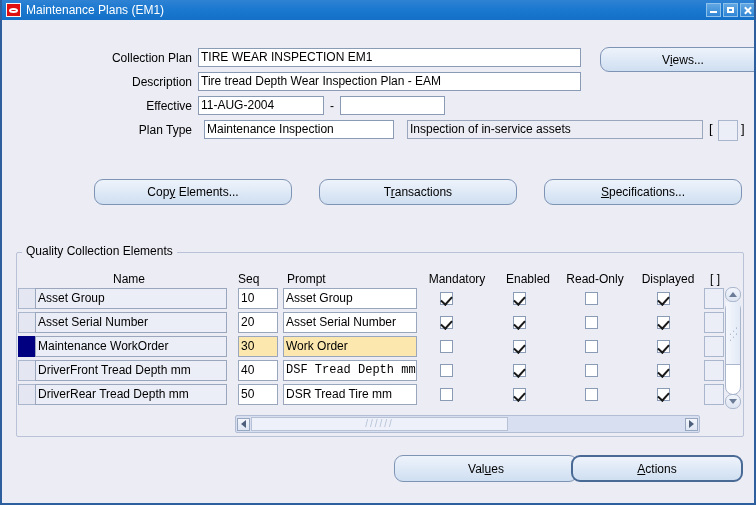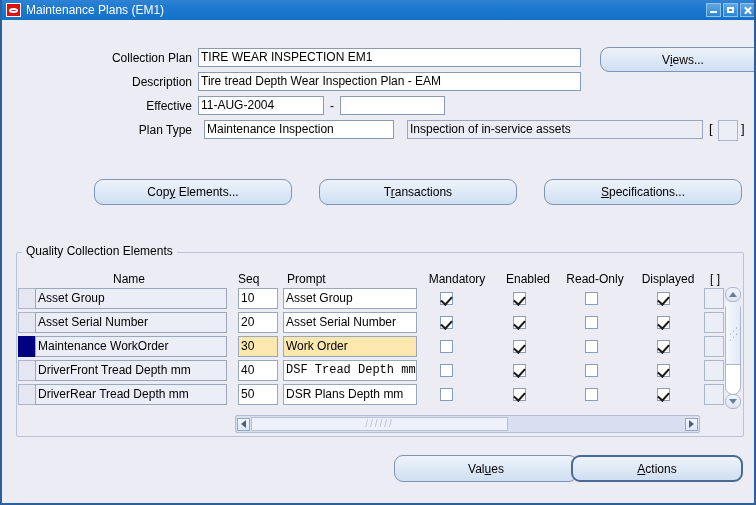--- a/index.html
+++ b/index.html
@@ -411,21 +411,21 @@
     <div class="chk on" style="left:511px; top:4px;"></div>
     <div class="chk" style="left:583px; top:4px;"></div>
     <div class="chk on" style="left:655px; top:4px;"></div>
     <div class="flexbox" style="left:702px; top:0;"></div>
   </div>
 
   <div class="grid-row" style="top:384px;">
     <div class="rowsel" style="left:16px;  top:0;"></div>
     <div class="cell name-cell" style="left:33px;  top:0; width:192px;">DriverRear Tread Depth mm</div>
     <div class="cell" style="left:236px; top:0; width:40px;">50</div>
-    <div class="cell" style="left:281px; top:0; width:134px;">DSR Plans Depth mm</div>
+    <div class="cell" style="left:281px; top:0; width:134px;">DSR Tread Tire mm</div>
     <div class="chk" style="left:438px; top:4px;"></div>
     <div class="chk on" style="left:511px; top:4px;"></div>
     <div class="chk" style="left:583px; top:4px;"></div>
     <div class="chk on" style="left:655px; top:4px;"></div>
     <div class="flexbox" style="left:702px; top:0;"></div>
   </div>
 
   <div class="vscroll" style="left:723px; top:287px; height:122px;">
     <div class="sb-arrow" style="left:0; top:0;">
         <span class="tri up"></span>

